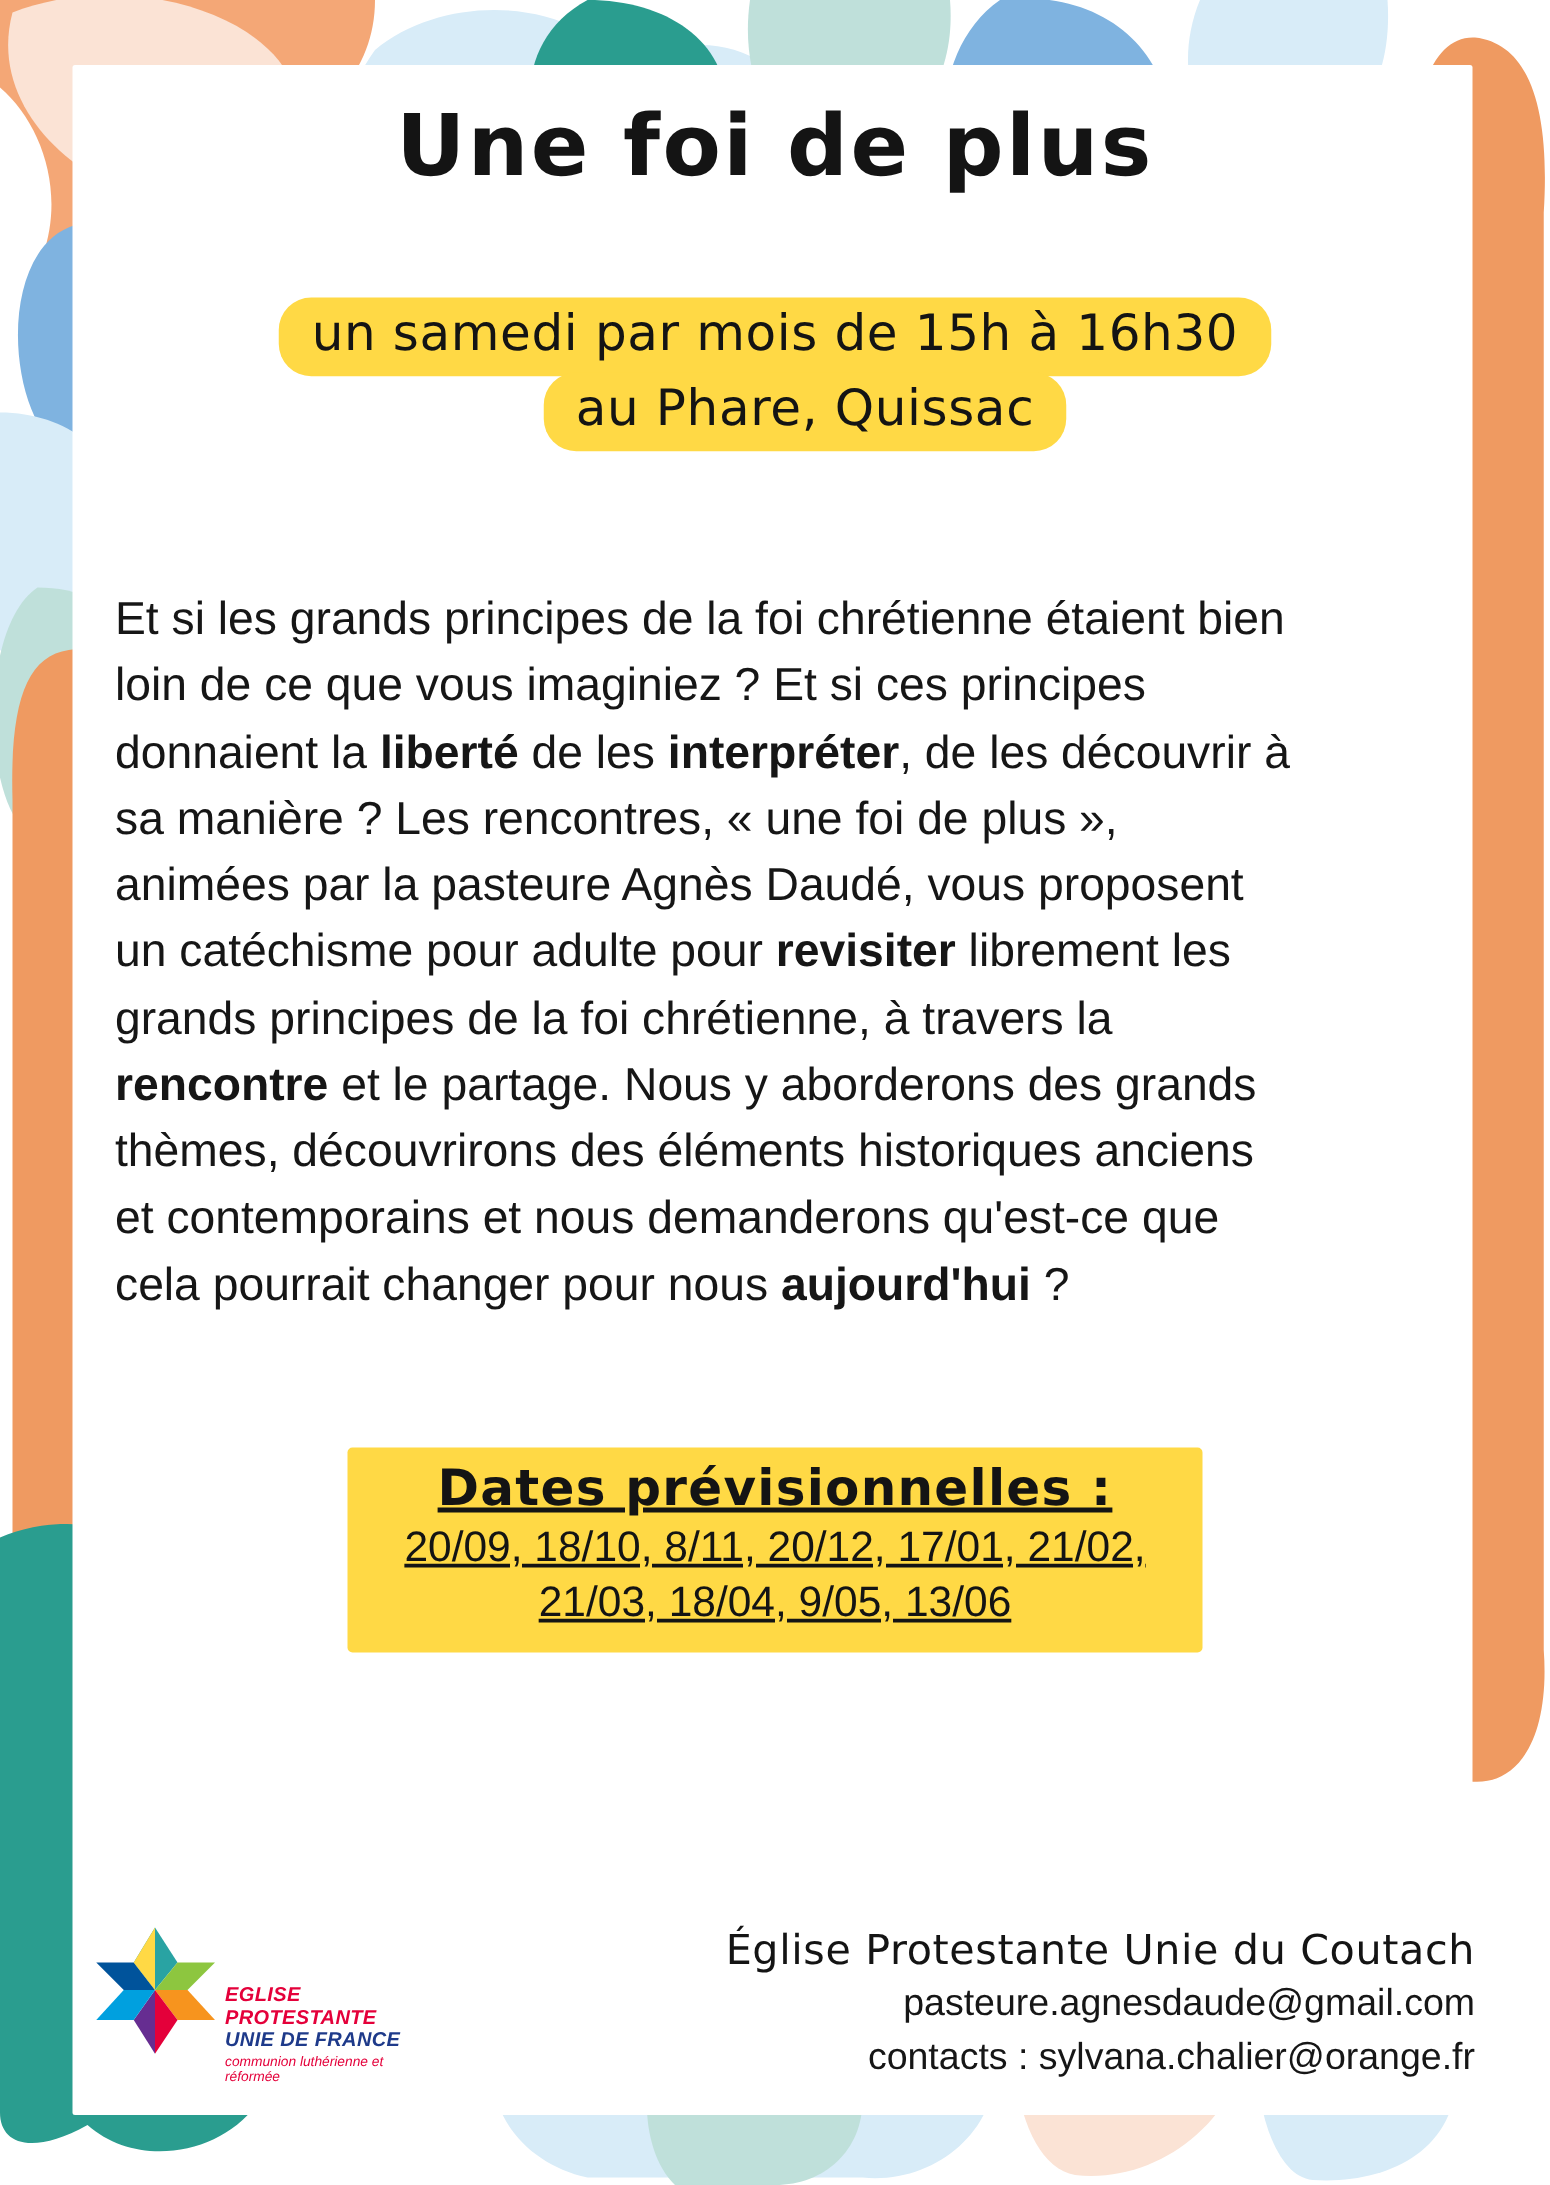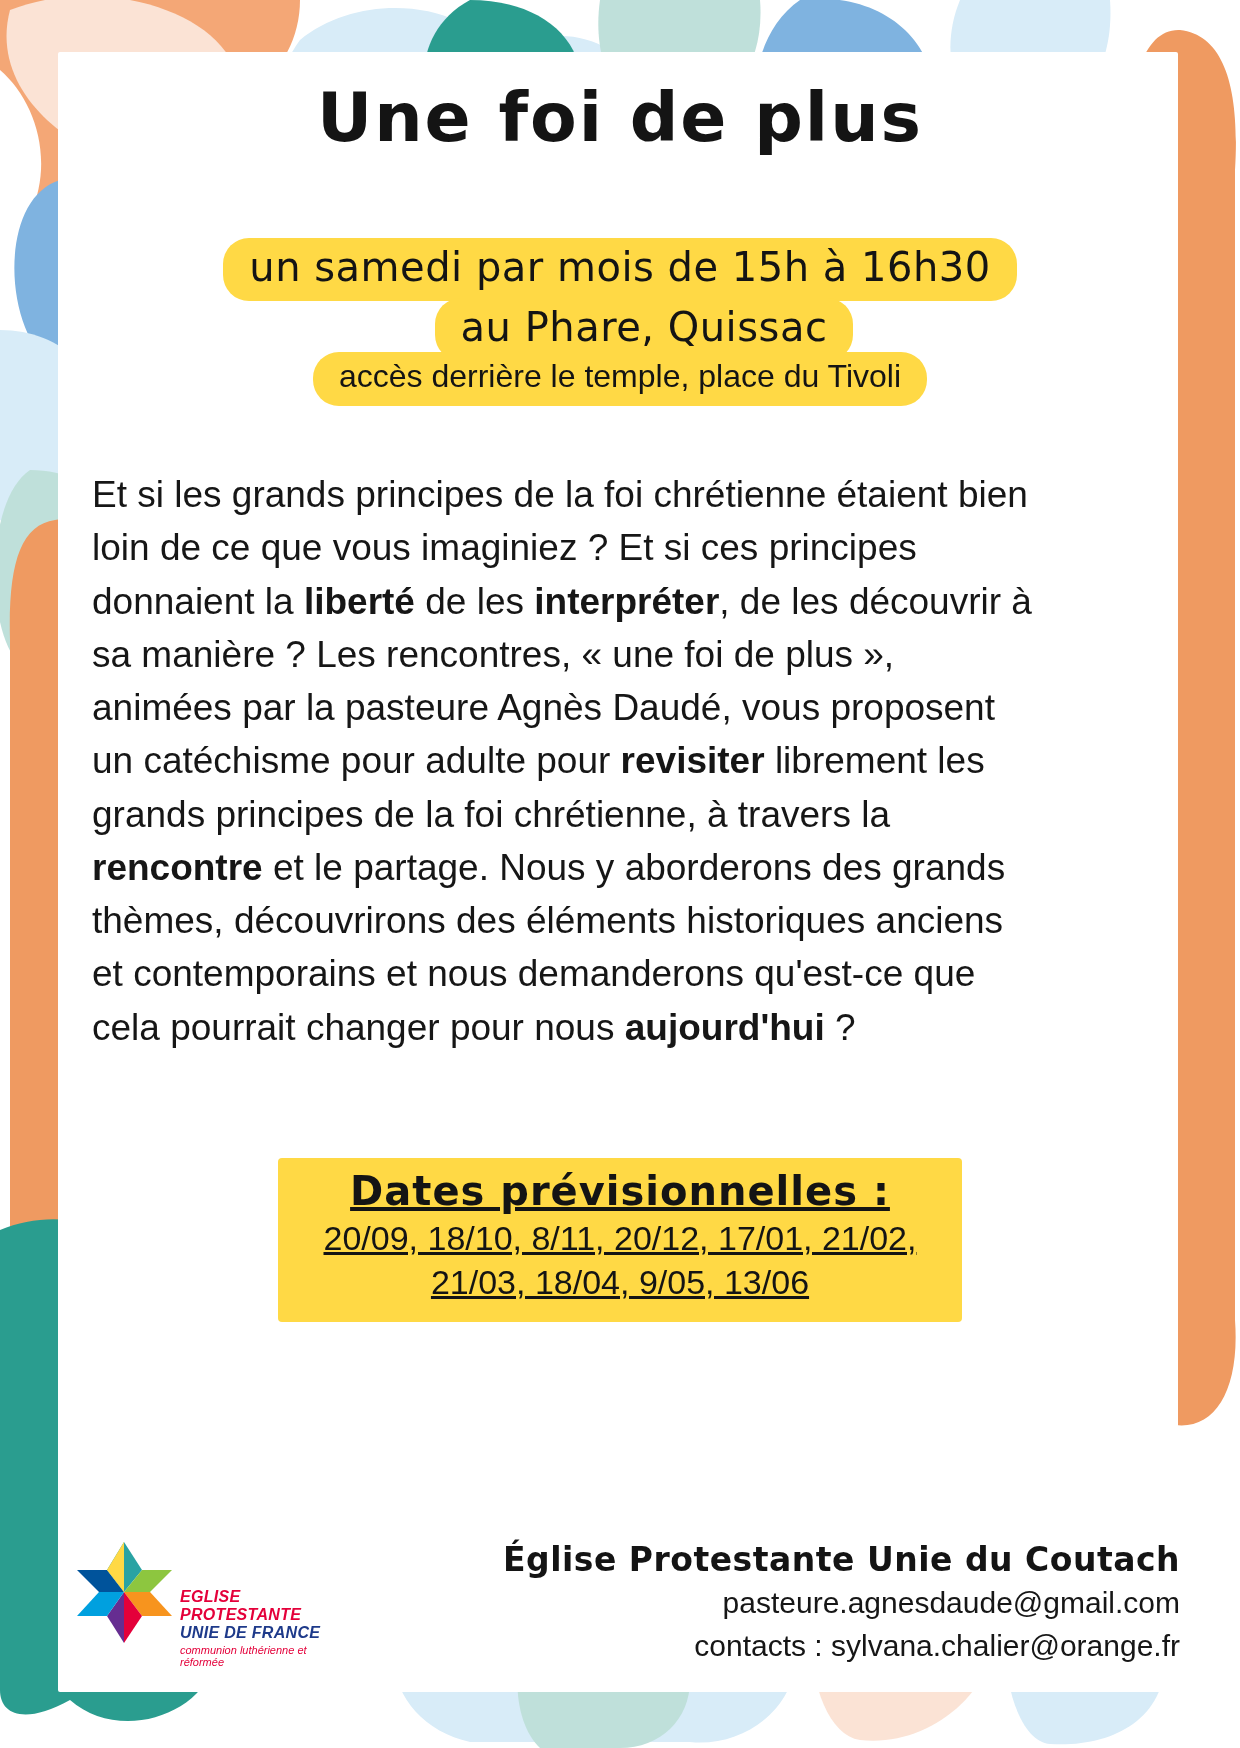--- a/index.html
+++ b/index.html
@@ -138,21 +138,21 @@
   }
   .footer-right {
     position: absolute;
     right: 60px;
     top: 0;
     width: 700px;
     text-align: right;
   }
   .church-name {
     font-family: "DejaVu Sans", sans-serif;
-    font-weight: bold;
+    font-weight: normal;
     font-size: 33px;
     letter-spacing: 0.5px;
     color: #141414;
   }
   .contact-line {
     font-family: "Liberation Sans", sans-serif;
     font-size: 30px;
     color: #161616;
     line-height: 1.3;
     margin-top: 4px;
@@ -251,23 +251,20 @@
 
   <div class="content">
 
     <div class="title">Une foi de plus</div>
 
     <div class="highlight-block" style="top:238px;">
       <span class="hl-line hl-main">un samedi par mois de 15h à 16h30</span>
     </div>
     <div class="highlight-block" style="top:298px;margin-left:24px;">
       <span class="hl-line hl-main">au Phare, Quissac</span>
-    </div>
-    <div class="highlight-block" style="top:352px;">
-      <span class="hl-line hl-sub">accès derrière le temple, place du Tivoli</span>
     </div>
 
     <div class="body-text" id="body-text"><span>Et si les grands principes de la foi chrétienne étaient bien loin de ce que vous imaginiez ? Et si ces principes donnaient la </span><b>liberté</b><span> de les </span><b>interpréter</b><span>, de les découvrir à sa manière ? Les rencontres, « une foi de plus », animées par la pasteure Agnès Daudé, vous proposent un catéchisme pour adulte pour </span><b>revisiter</b><span> librement les grands principes de la foi chrétienne, à travers la </span><b>rencontre</b><span> et le partage. Nous y aborderons des grands thèmes, découvrirons des éléments historiques anciens et contemporains et nous demanderons qu'est-ce que cela pourrait changer pour nous </span><b>aujourd'hui</b><span> ?</span></div>
 
     <div class="dates-wrap">
       <div class="dates-box">
         <div class="dates-title">Dates prévisionnelles :</div>
         <div class="dates-line">20/09, 18/10, 8/11, 20/12, 17/01, 21/02,</div>
         <div class="dates-line">21/03, 18/04, 9/05, 13/06</div>
       </div>

